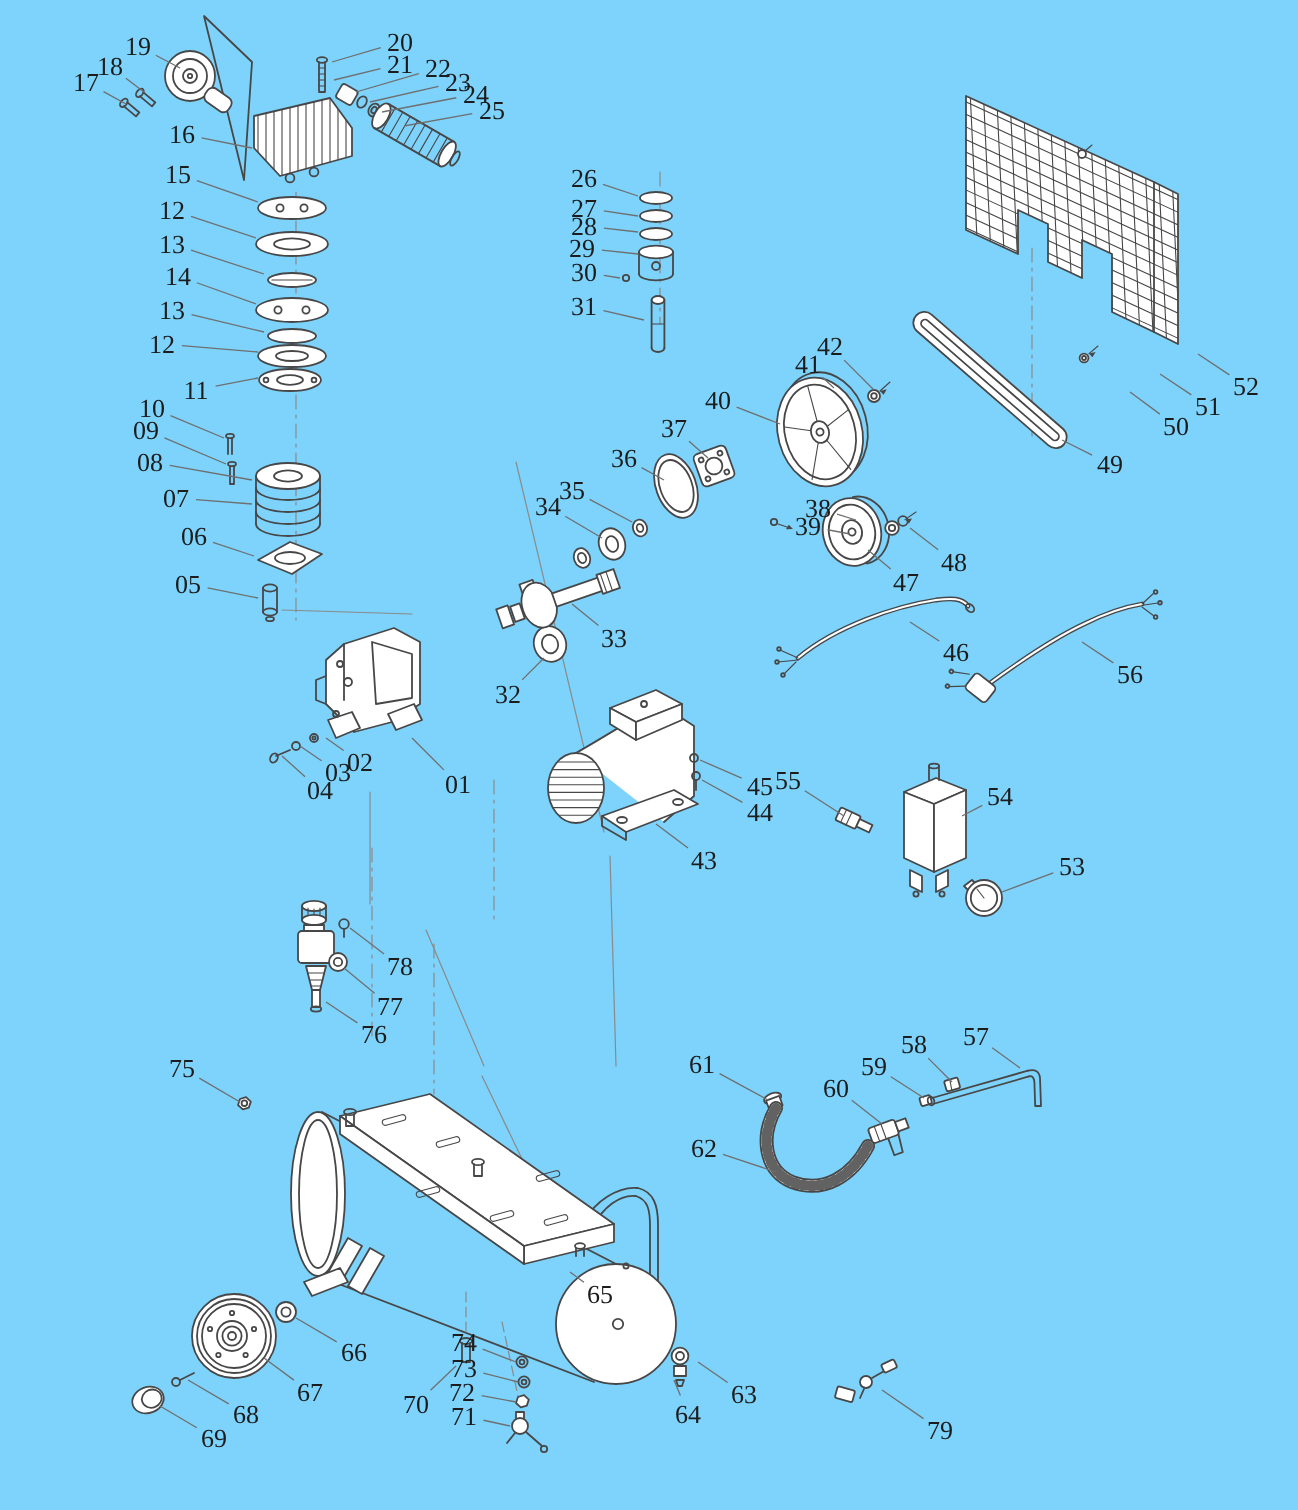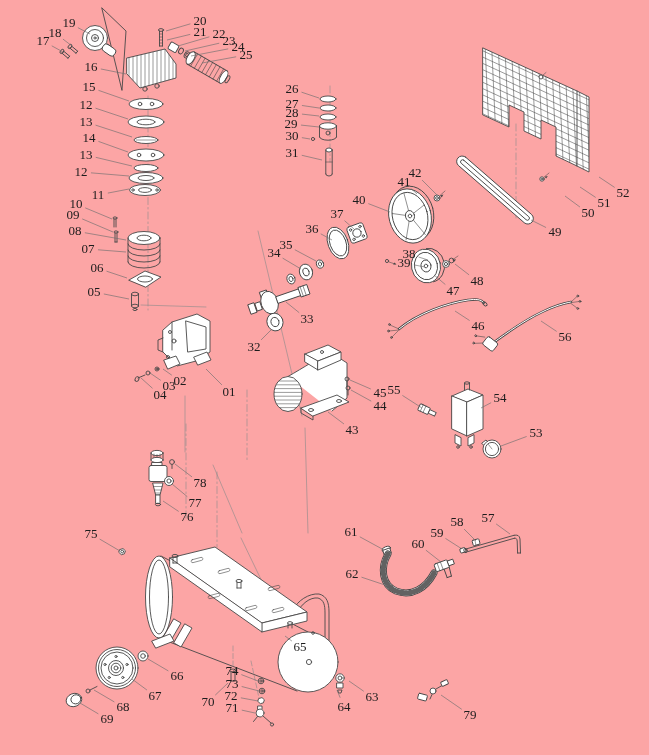--- a/index.html
+++ b/index.html
@@ -1,16 +1,16 @@
 <!DOCTYPE html>
 <html><head>
 <meta charset="utf-8">
 <style>
   html,body{margin:0;padding:0;background:#ffffff;}
-  #stage{position:relative;width:649px;height:755px;background:#fca5a5;overflow:hidden;}
+  #stage{position:relative;width:649px;height:755px;background:#7dd3fc;overflow:hidden;}
   svg{display:block;}
   .lines{stroke:#474747;fill:none;stroke-width:0.9;stroke-linecap:round;stroke-linejoin:round;}
   .thin{stroke-width:0.55;}
   .proj{stroke:#8a8a8a;stroke-width:0.6;}
   #labels-layer text{font:13px "Liberation Serif","DejaVu Serif",serif;fill:#1c1c1c;text-anchor:middle;}
 </style>
 </head>
 <body>
 
 <div id="stage">

